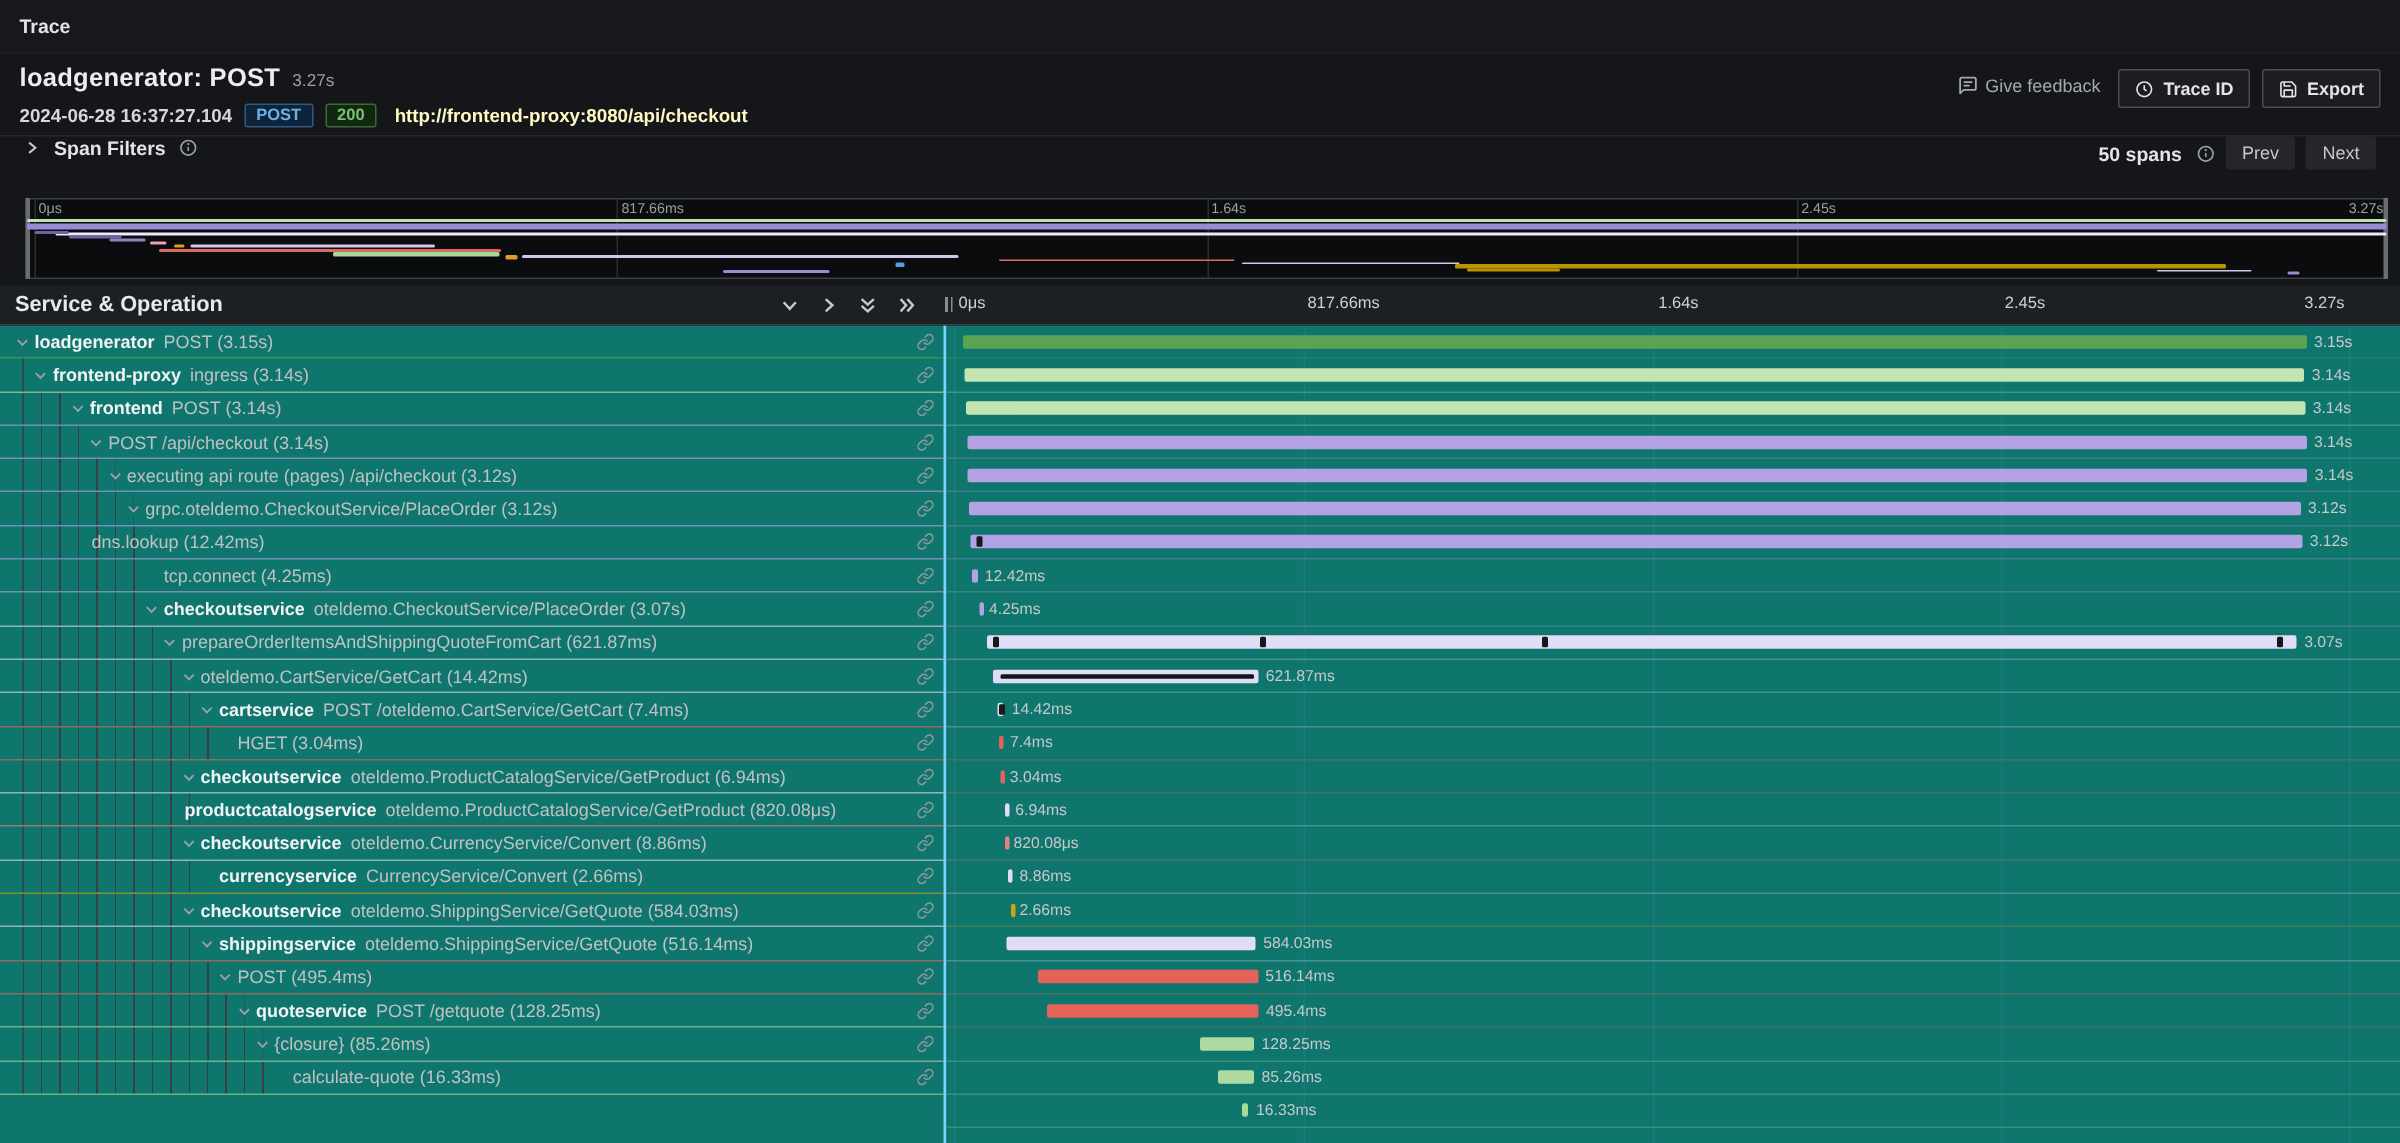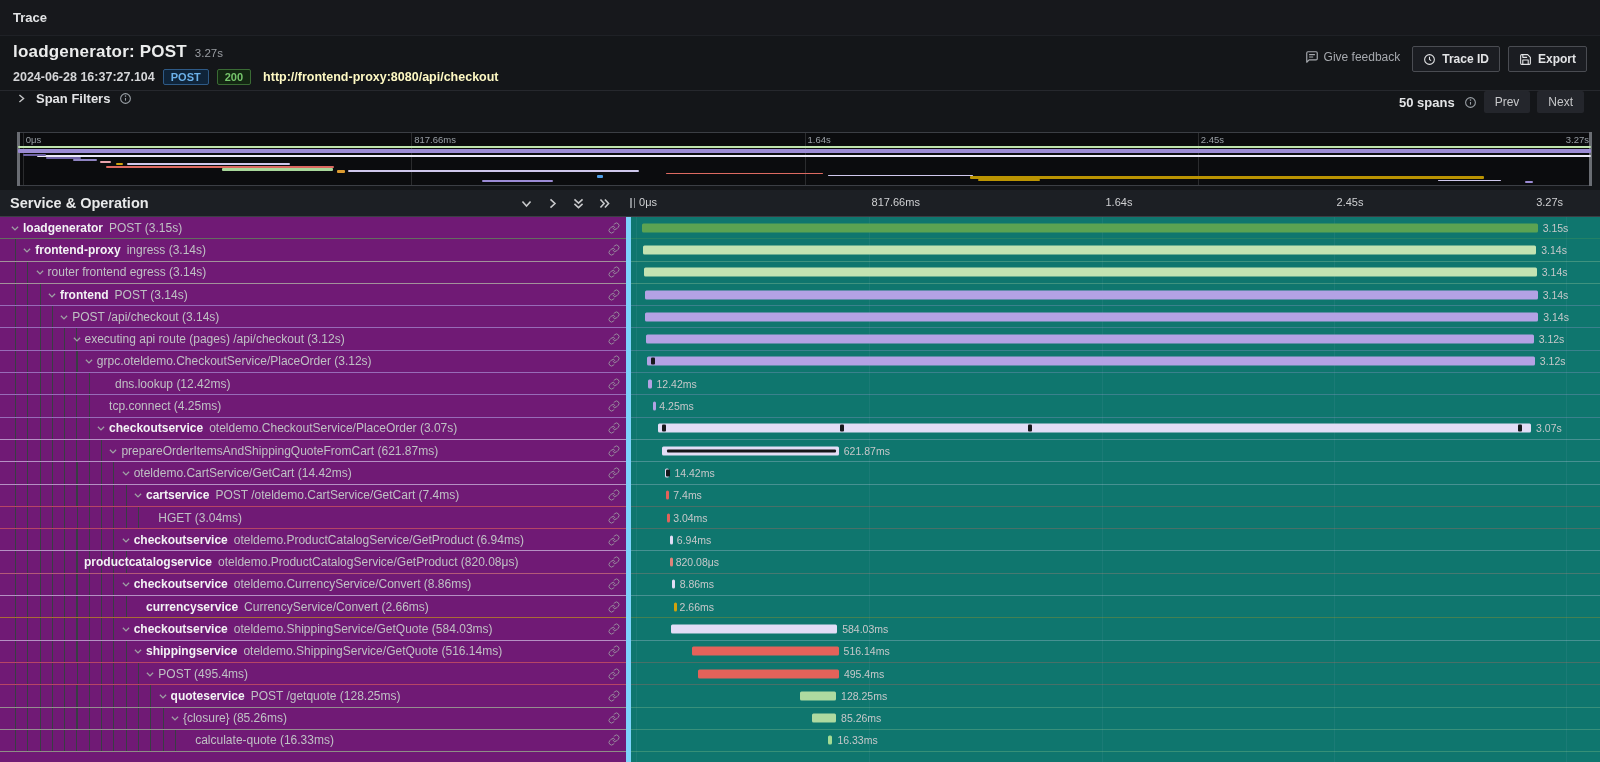--- a/index.html
+++ b/index.html
@@ -53,21 +53,21 @@
   .mh-left { width:631px; flex:0 0 631px; display:flex; align-items:center; padding:0 6px 0 10px; position:relative; }
   .mh-left .so-title { font-size:14.5px; font-weight:700; color:#e8e9ea; flex:1; }
   .mh-icons { display:flex; align-items:center; gap:13px; margin-right:14px; }
   .mh-icons .ic { cursor:pointer; display:flex; align-items:center; }
   .resizer { position:absolute; right:-4px; top:8px; display:flex; gap:2px; cursor:col-resize; z-index:5; }
   .resizer i { display:block; width:1.5px; height:10px; background:#888b90; }
   .mh-right { flex:1; position:relative; }
   .mh-tick { position:absolute; top:6px; font-size:11px; font-weight:500; color:#cfd0d2; white-space:nowrap; }
 
   .rows { flex:1 1 auto; display:flex; min-height:0; overflow:hidden; position:relative; }
-  .names-col { width:631px; flex:0 0 631px; background:#701a75; border-right:5px solid #7dd3fc; }
+  .names-col { width:631px; flex:0 0 631px; background:#0f766e; border-right:2px solid #7dd3fc; }
   .bars-col { flex:1; position:relative; background:#0f766e; }
   .grid-v { position:absolute; top:0; bottom:0; width:1px; background:rgba(205,205,220,0.07); }
 
   .nrow { position:relative; height:22.3px; border-bottom:1px solid transparent; cursor:pointer; overflow:hidden; }
   .guides { position:absolute; left:15px; top:0; bottom:0;
     background:repeating-linear-gradient(90deg,#393d44 0px,#393d44 1px,transparent 1px,transparent 12.3px); }
   .nrow-inner { position:relative; height:100%; display:flex; align-items:center; }
   .chev-box { width:13px; flex:0 0 13px; display:flex; align-items:center; justify-content:flex-start; }
   .svc { font-size:12px; font-weight:700; color:#f2f3f4; white-space:nowrap; margin-right:6px; }
   .op  { font-size:12px; color:#bfc1c4; white-space:nowrap; }
@@ -263,37 +263,20 @@
               <span class="svc">frontend-proxy</span>
               <span class="op">ingress (3.14s)</span>
             </div>
             <span class="rowlink">
               <svg class="icon" width="12" height="12" viewBox="0 0 24 24" fill="none" stroke="#9ea0a4" stroke-width="2" stroke-linecap="round">
                 <path d="M10 13a5 5 0 0 0 7.54.54l3-3a5 5 0 0 0-7.07-7.07l-1.72 1.71"></path>
                 <path d="M14 11a5 5 0 0 0-7.54-.54l-3 3a5 5 0 0 0 7.07 7.07l1.71-1.71"></path>
               </svg>
             </span>
           </div>
-          <div class="nrow" style="border-bottom-color: rgba(195, 227, 178, 0.6);">
-            <div class="guides" style="width:24.6px"></div>
-            <div class="nrow-inner" style="padding-left:34.6px">
-              <span class="chev-box">
-                <svg class="icon" width="10" height="10" viewBox="0 0 16 16" fill="none" stroke="#9fa1a5" stroke-width="2">
-                  <polyline points="3,6 8,11 13,6"></polyline>
-                </svg>
-              </span>
-              <span class="op">router frontend egress (3.14s)</span>
-            </div>
-            <span class="rowlink">
-              <svg class="icon" width="12" height="12" viewBox="0 0 24 24" fill="none" stroke="#9ea0a4" stroke-width="2" stroke-linecap="round">
-                <path d="M10 13a5 5 0 0 0 7.54.54l3-3a5 5 0 0 0-7.07-7.07l-1.72 1.71"></path>
-                <path d="M14 11a5 5 0 0 0-7.54-.54l-3 3a5 5 0 0 0 7.07 7.07l1.71-1.71"></path>
-              </svg>
-            </span>
-          </div>
           <div class="nrow" style="border-bottom-color: rgba(179, 162, 228, 0.6);">
             <div class="guides" style="width:36.900000000000006px"></div>
             <div class="nrow-inner" style="padding-left:46.900000000000006px">
               <span class="chev-box">
                 <svg class="icon" width="10" height="10" viewBox="0 0 16 16" fill="none" stroke="#9fa1a5" stroke-width="2">
                   <polyline points="3,6 8,11 13,6"></polyline>
                 </svg>
               </span>
               <span class="svc">frontend</span>
               <span class="op">POST (3.14s)</span>
@@ -351,21 +334,21 @@
             </div>
             <span class="rowlink">
               <svg class="icon" width="12" height="12" viewBox="0 0 24 24" fill="none" stroke="#9ea0a4" stroke-width="2" stroke-linecap="round">
                 <path d="M10 13a5 5 0 0 0 7.54.54l3-3a5 5 0 0 0-7.07-7.07l-1.72 1.71"></path>
                 <path d="M14 11a5 5 0 0 0-7.54-.54l-3 3a5 5 0 0 0 7.07 7.07l1.71-1.71"></path>
               </svg>
             </span>
           </div>
           <div class="nrow" style="border-bottom-color: rgba(179, 162, 228, 0.6);">
             <div class="guides" style="width:86.10000000000001px"></div>
-            <div class="nrow-inner" style="padding-left:102px">
+            <div class="nrow-inner" style="padding-left:48px">
               <span class="chev-box"></span>
               <span class="op">dns.lookup (12.42ms)</span>
             </div>
             <span class="rowlink">
               <svg class="icon" width="12" height="12" viewBox="0 0 24 24" fill="none" stroke="#9ea0a4" stroke-width="2" stroke-linecap="round">
                 <path d="M10 13a5 5 0 0 0 7.54.54l3-3a5 5 0 0 0-7.07-7.07l-1.72 1.71"></path>
                 <path d="M14 11a5 5 0 0 0-7.54-.54l-3 3a5 5 0 0 0 7.07 7.07l1.71-1.71"></path>
               </svg>
             </span>
           </div>
@@ -478,21 +461,21 @@
             </div>
             <span class="rowlink">
               <svg class="icon" width="12" height="12" viewBox="0 0 24 24" fill="none" stroke="#9ea0a4" stroke-width="2" stroke-linecap="round">
                 <path d="M10 13a5 5 0 0 0 7.54.54l3-3a5 5 0 0 0-7.07-7.07l-1.72 1.71"></path>
                 <path d="M14 11a5 5 0 0 0-7.54-.54l-3 3a5 5 0 0 0 7.07 7.07l1.71-1.71"></path>
               </svg>
             </span>
           </div>
           <div class="nrow" style="border-bottom-color: rgba(224, 131, 122, 0.6);">
             <div class="guides" style="width:123px"></div>
-            <div class="nrow-inner" style="padding-left:71px">
+            <div class="nrow-inner" style="padding-left:110px">
               <span class="chev-box"></span>
               <span class="svc">productcatalogservice</span>
               <span class="op">oteldemo.ProductCatalogService/GetProduct (820.08μs)</span>
             </div>
             <span class="rowlink">
               <svg class="icon" width="12" height="12" viewBox="0 0 24 24" fill="none" stroke="#9ea0a4" stroke-width="2" stroke-linecap="round">
                 <path d="M10 13a5 5 0 0 0 7.54.54l3-3a5 5 0 0 0-7.07-7.07l-1.72 1.71"></path>
                 <path d="M14 11a5 5 0 0 0-7.54-.54l-3 3a5 5 0 0 0 7.07 7.07l1.71-1.71"></path>
               </svg>
             </span>

